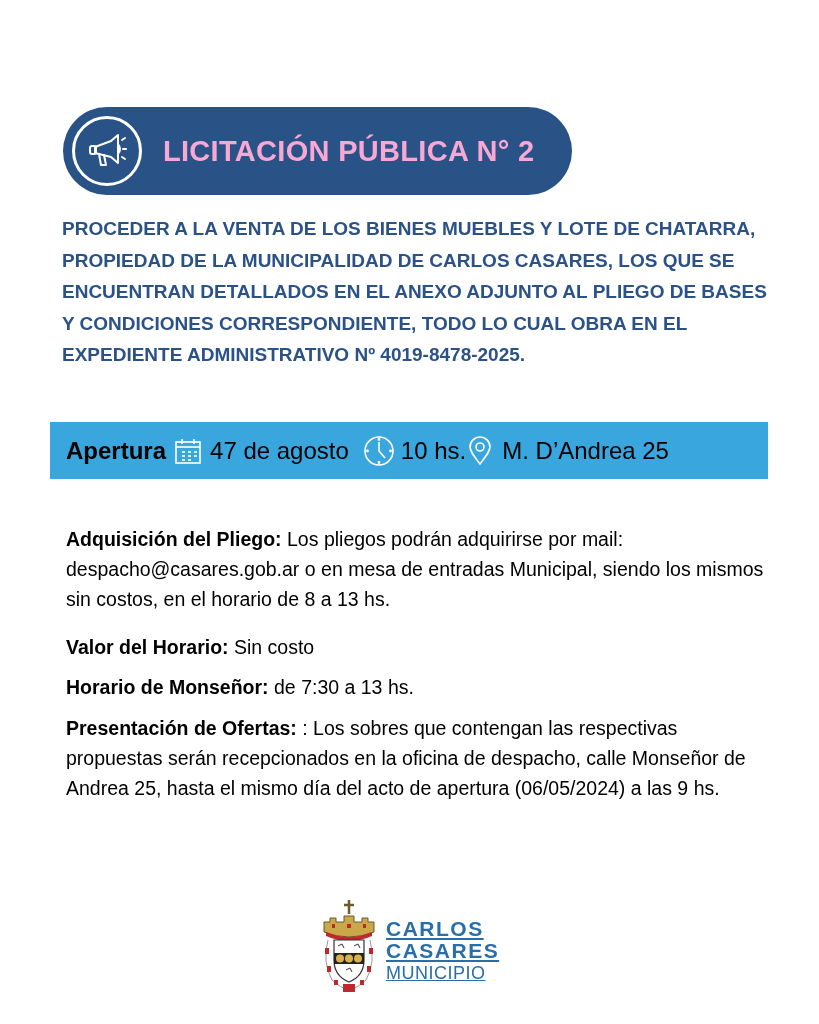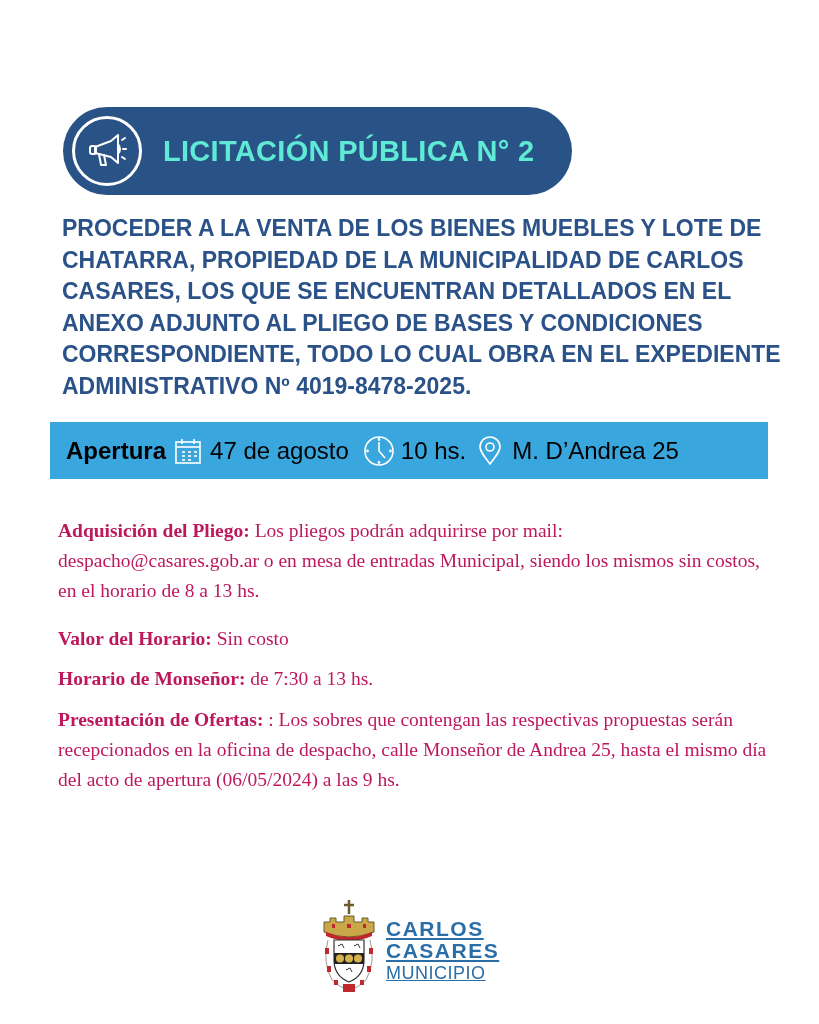--- a/index.html
+++ b/index.html
@@ -11,36 +11,36 @@
     position:absolute; left:63px; top:107px; width:509px; height:88px;
     background:#295286; border-radius:44px;
   }
   .pill-circle {
     position:absolute; left:9px; top:9px; width:70px; height:70px; border-radius:50%;
     background:#295286; border:3px solid #ffffff; box-sizing:border-box;
     display:flex; align-items:center; justify-content:center;
   }
   .pill-title {
     position:absolute; left:100px; top:0; height:88px; line-height:88px;
-    color:#5eead4; font-weight:bold; font-size:29px; letter-spacing:0.3px; white-space:nowrap;
+    color:#f9a8d4; font-weight:bold; font-size:29px; letter-spacing:0.3px; white-space:nowrap;
   }
   .description {
     position:absolute; left:62px; top:213px; width:720px;
-    color:#2b5288; font-weight:bold; font-size:23px; line-height:31.5px;
+    color:#2b5288; font-weight:bold; font-size:19px; line-height:31.5px;
     text-transform:uppercase; margin:0;
   }
   .banner {
     position:absolute; left:50px; top:422px; width:718px; height:57px;
     background:#3aa6de; display:flex; align-items:center; color:#000000;
     font-size:24px; white-space:nowrap; box-sizing:border-box; padding-left:16px;
   }
   .banner .bold { font-weight:bold; margin-right:8px; }
   .banner .ico { display:inline-flex; align-items:center; margin:0 8px 0 0; }
   .banner .txt { margin-right:8px; }
-  .info { position:absolute; left:58px; width:710px; color:#be185d; font-size:19.5px; line-height:30px; margin:0;font-family:Liberation Serif, serif; }
+  .info { position:absolute; left:58px; width:710px; color:#000000; font-size:19.5px; line-height:30px; margin:8px; }
   .info .label { font-weight:bold; }
   .logo { position:absolute; left:318px; top:898px; width:200px; height:96px; }
   .logo-text { position:absolute; left:68px; top:20px; color:#2a6ea8;text-decoration:underline; }
   .logo-text .l1, .logo-text .l2 { font-weight:bold; font-size:21px; line-height:22px; letter-spacing:1.5px; }
   .logo-text .l3 { font-size:18px; line-height:22px; letter-spacing:0.5px; }
 </style>
 </head>
 <body>
 
 <div class="pill">
@@ -83,21 +83,21 @@
     <svg width="32" height="32" viewBox="0 0 32 32" fill="none" stroke="#fff" stroke-width="1.6">
       <circle cx="16" cy="16" r="14"></circle>
       <line x1="16" y1="16" x2="16" y2="7"></line>
       <line x1="16" y1="16" x2="22" y2="23"></line>
       <circle cx="16" cy="4.5" r="0.6" fill="#fff"></circle>
         <circle cx="27.5" cy="16" r="0.6" fill="#fff"></circle>
       <circle cx="16" cy="27.5" r="0.6" fill="#fff"></circle>
         <circle cx="4.5" cy="16" r="0.6" fill="#fff"></circle>
     </svg>
   </span>
-  <span class="txt" style="margin-right:12px;">10 hs.</span>
+  <span class="txt" style="margin-right:2px;">10 hs.</span>
   <span class="ico" style="margin-right:10px;">
     <svg width="24" height="30" viewBox="0 0 24 30" fill="none" stroke="#fff" stroke-width="1.6">
       <path d="M12 28 C5 19 2 15 2 11 A10 10 0 0 1 22 11 C22 15 19 19 12 28 Z"></path>
       <circle cx="12" cy="11" r="4"></circle>
     </svg>
   </span>
   <span class="txt">M. D’Andrea 25</span>
 </div>
 
 <p class="info" style="top:516px;">

